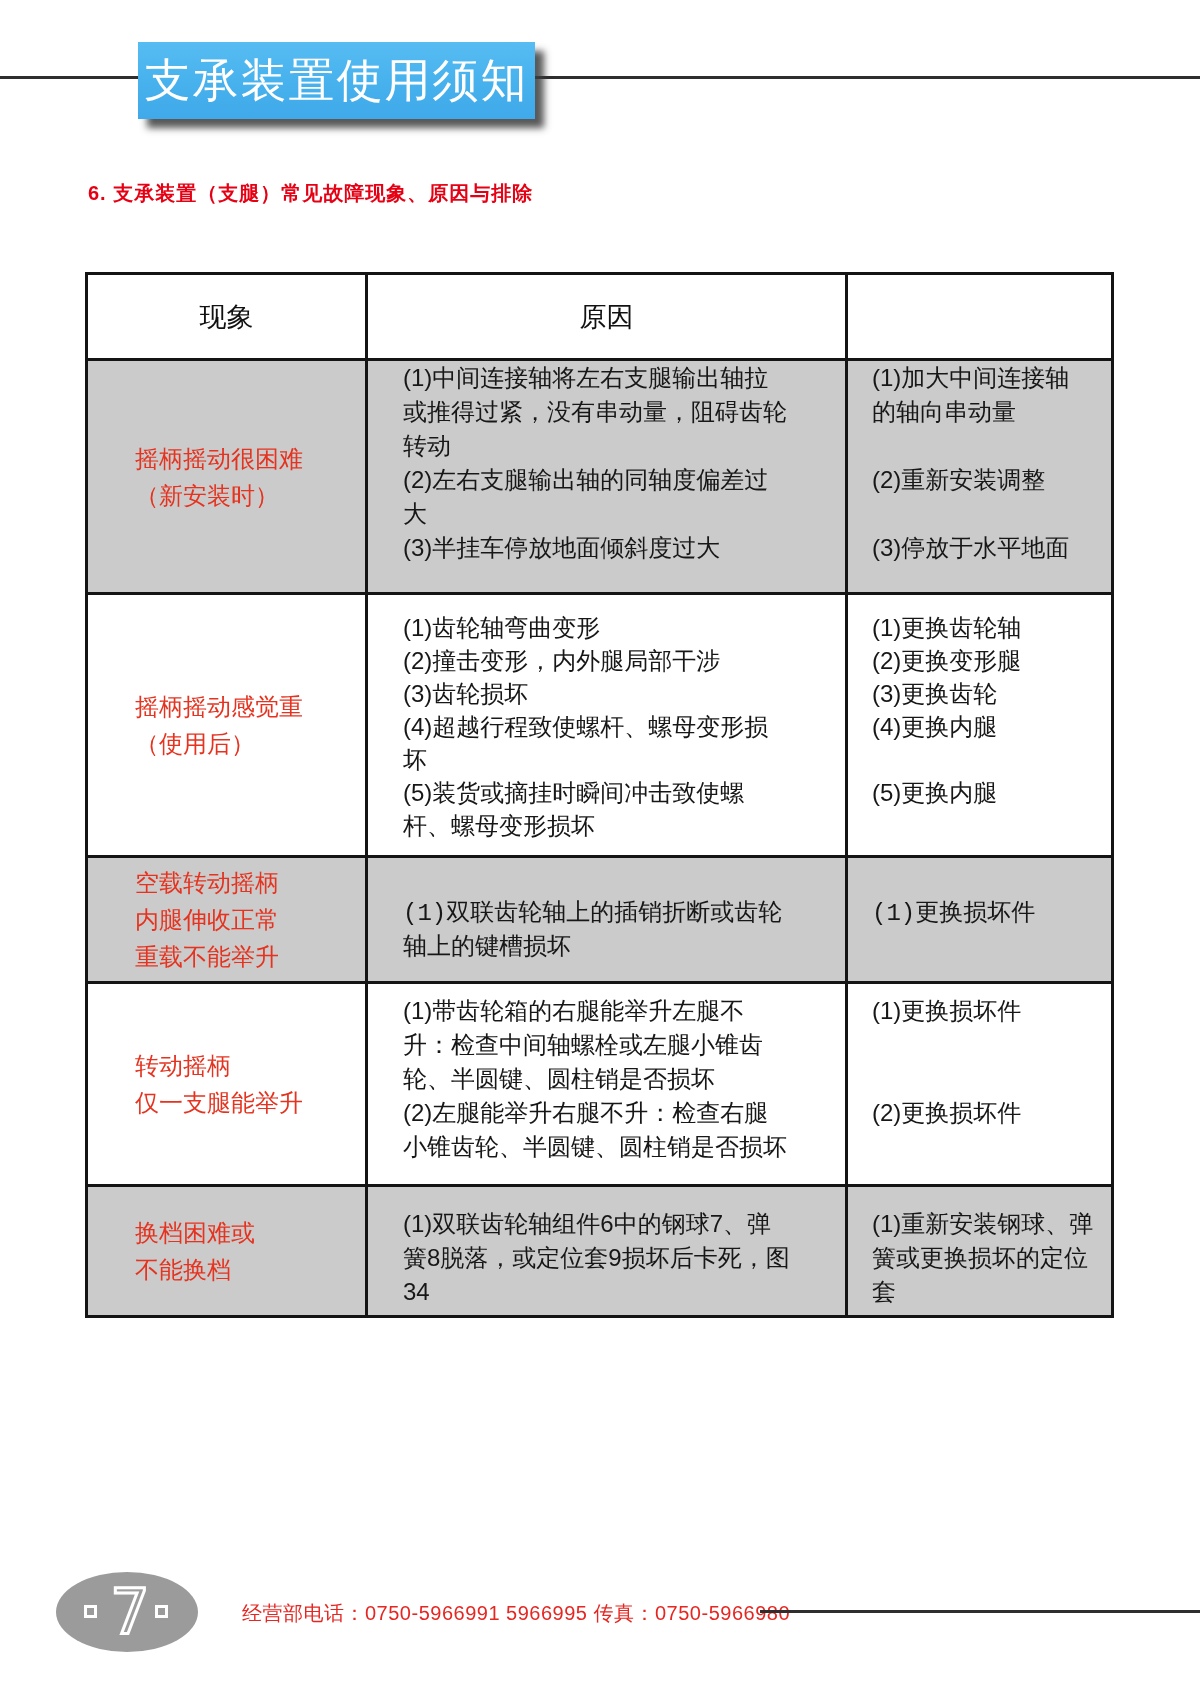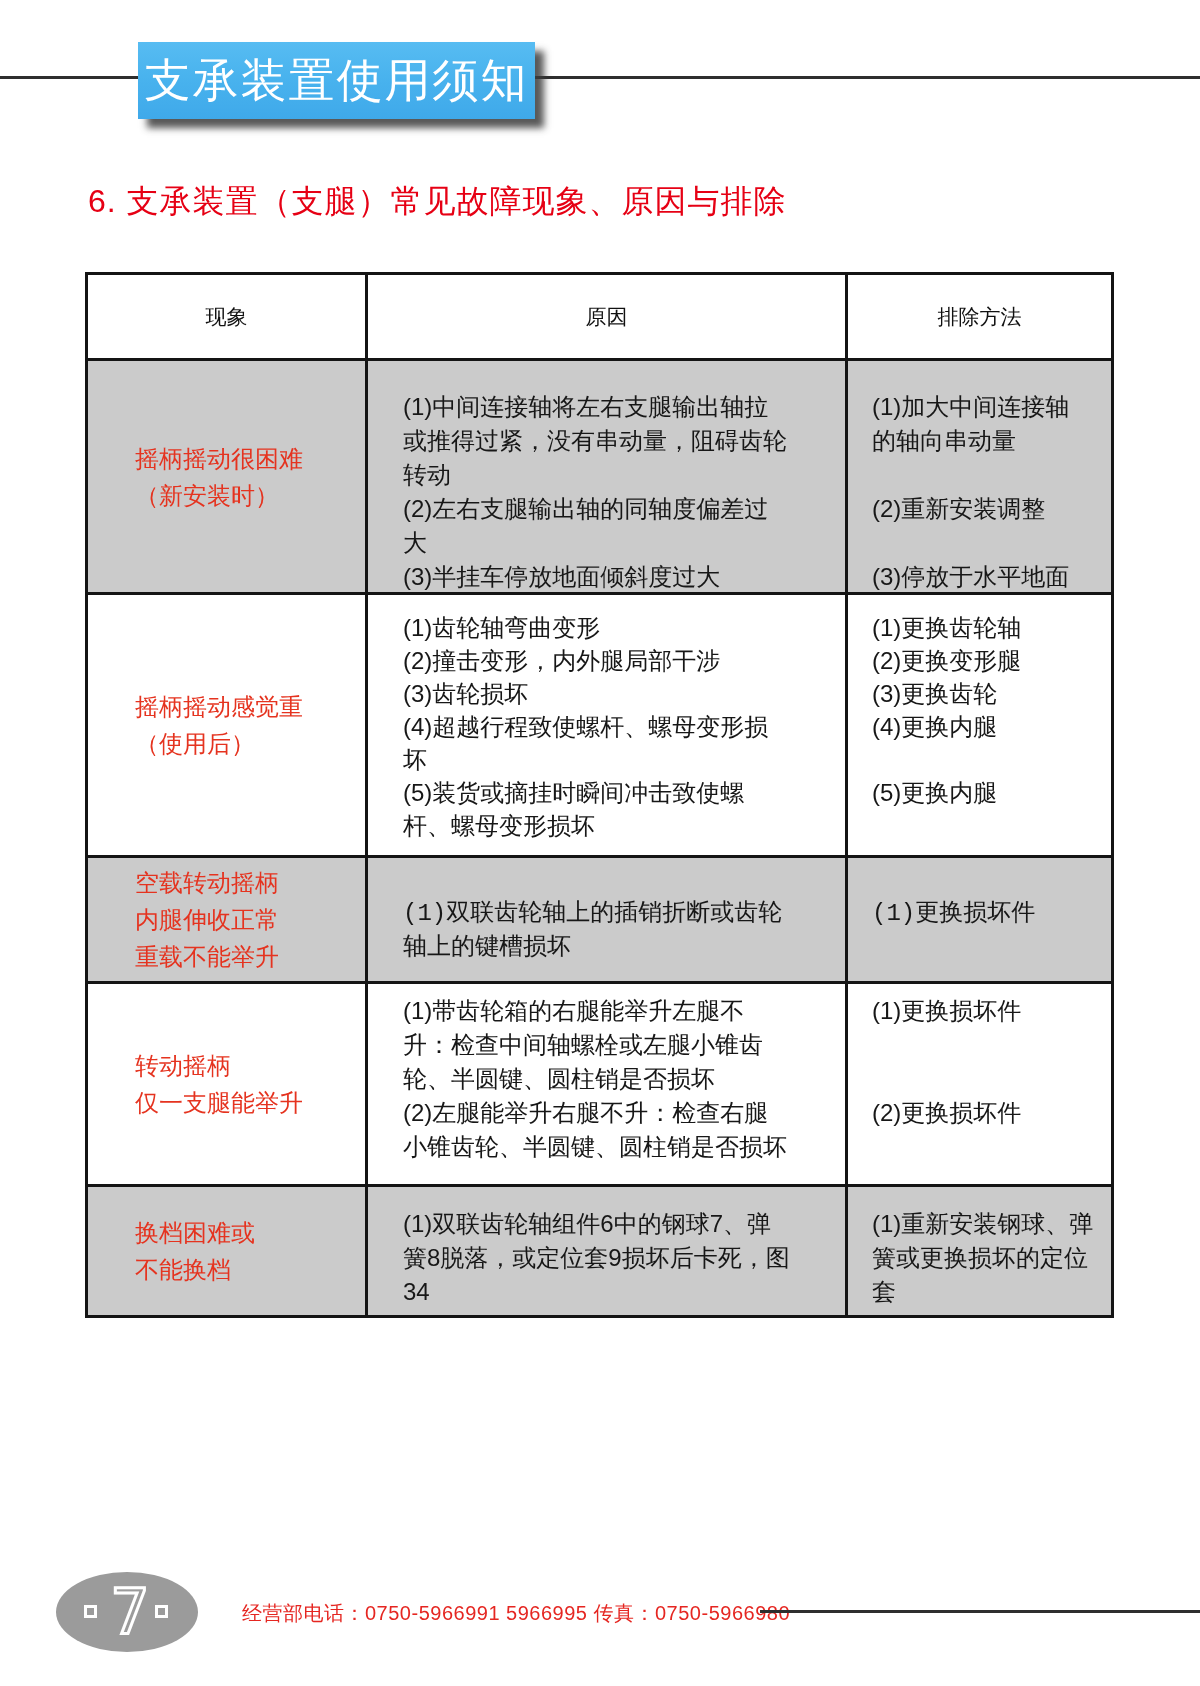--- a/index.html
+++ b/index.html
@@ -22,43 +22,43 @@
   .top-rule{position:absolute;left:0;top:76px;width:1200px;height:3px;background:var(--rule_dark);}
   .banner{
     position:absolute;left:138px;top:42px;width:397px;height:77px;
     background:linear-gradient(180deg,#57bcf2 0%,var(--banner_blue) 45%,#3fa9ea 100%);
     box-shadow:9px 9px 7px rgba(60,60,60,.85);
     display:flex;align-items:center;justify-content:center;
   }
   .banner-title{font-size:46px;color:#ffffff;letter-spacing:2px;white-space:nowrap;}
   
   .section-heading{
-    position:absolute;left:88px;top:180px;font-size:32px;font-weight:normal;
+    position:absolute;left:88px;top:180px;font-size:20px;font-weight:bold;
     color:var(--heading_red);letter-spacing:1px;white-space:nowrap;
   }
   
   .table{
     position:absolute;left:85px;top:272px;width:1029px;height:1046px;
     border:3px solid var(--border_black);background:#fff;
   }
   .row{display:flex;width:100%;border-bottom:3px solid var(--border_black);}
   .row:last-child{border-bottom:none;}
   .row.shaded{background:var(--shaded_gray);}
   .cell{font-size:24px;line-height:34px;white-space:pre-line;}
   .c1{width:280px;border-right:3px solid var(--border_black);}
   .c2{width:480px;border-right:3px solid var(--border_black);}
   .c3{flex:1;}
   .hrow{height:86px;}
   .hrow .cell{display:flex;align-items:center;justify-content:center;
-    font-size:21px;color:#111;white-space:nowrap;text-align:center;}
+    font-size:27px;color:#111;white-space:nowrap;text-align:center;}
   .ph{display:flex;align-items:center;padding-left:47px;
     color:var(--cell_red);line-height:37px;}
   .ca{padding-left:35px;padding-right:8px;}
   .re{padding-left:24px;padding-right:4px;}
-  .r1{height:234px;} .r1 .ca,.r1 .re{padding-top:29px;}
+  .r1{height:234px;} .r1 .ca,.r1 .re{}
   .r2{height:263px;} .r2 .ca,.r2 .re{padding-top:16px;line-height:33px;}
   .r3{height:126px;} .r3 .ca,.r3 .re{padding-top:39px;font-family:Liberation Mono, monospace;}
   .r4{height:203px;} .r4 .ca,.r4 .re{padding-top:10px;}
   .r5{height:128px;} .r5 .ca,.r5 .re{padding-top:20px;}
   
   .footer-ellipse{
     position:absolute;left:56px;top:1572px;width:142px;height:80px;
     background:var(--ellipse_gray);border-radius:50%;
   }
   .footer-square{position:absolute;width:13px;height:13px;border:3px solid #ffffff;}
@@ -86,21 +86,20 @@
     <span class="banner-title">支承装置使用须知</span>
   </div>
 
   <div class="section-heading">6. 支承装置（支腿）常见故障现象、原因与排除</div>
 
   <div class="table">
 
     <div class="row hrow">
       <div class="cell c1">现象</div>
       <div class="cell c2">原因</div>
-      <div class="cell c3">排除方法</div>
     </div>
 
     <div class="row r1 shaded">
       <div class="cell c1 ph">摇柄摇动很困难
 （新安装时）</div>
       <div class="cell c2 ca">(1)中间连接轴将左右支腿输出轴拉
 或推得过紧，没有串动量，阻碍齿轮
 转动
 (2)左右支腿输出轴的同轴度偏差过
 大

